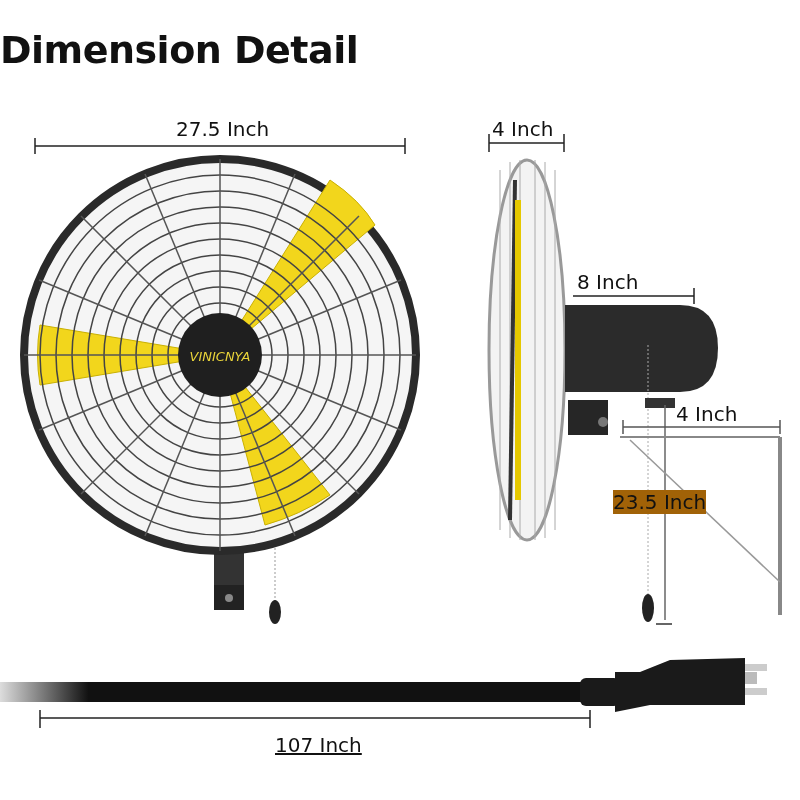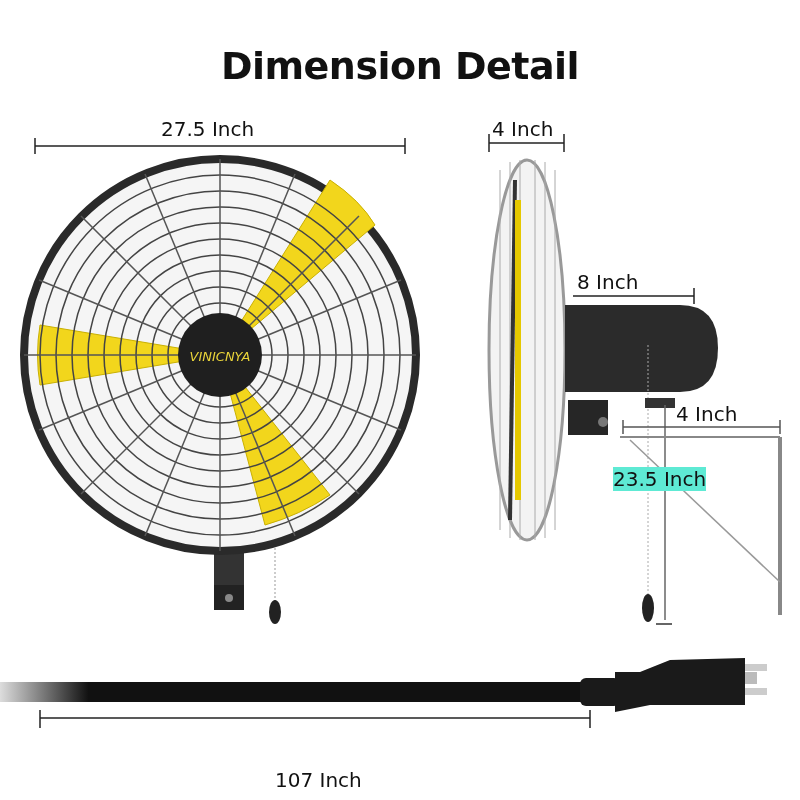--- a/index.html
+++ b/index.html
@@ -1,17 +1,17 @@
 <!DOCTYPE html>
 <html><head>
 <meta charset="utf-8">
 <style>
   html,body{margin:0;padding:0;background:#fff;}
   body{width:800px;height:800px;position:relative;overflow:hidden;font-family:"DejaVu Sans","Liberation Sans",sans-serif;color:#111;}
-  .title{position:absolute;left:0;top:44px;width:800px;text-align:center;font-size:38px;font-weight:bold;letter-spacing:-0.5px;}
+  .title{position:absolute;left:0;top:28px;width:800px;text-align:left;font-size:38px;font-weight:bold;letter-spacing:-0.5px;}
   .lbl{position:absolute;font-size:20px;color:#111;white-space:nowrap;}
   svg{position:absolute;left:0;top:0;}
 </style>
 </head>
 <body>
 
 <div class="title">Dimension Detail</div>
 
 <svg width="800" height="800" viewBox="0 0 800 800">
 
@@ -125,18 +125,18 @@
     <rect x="745" y="672" width="12" height="12" fill="#bbb"></rect>
   </g>
 
   <g stroke="#222" stroke-width="1.5">
     <line x1="40" y1="718" x2="590" y2="718"></line>
     <line x1="40" y1="710" x2="40" y2="728"></line>
     <line x1="590" y1="710" x2="590" y2="728"></line>
   </g>
 </svg>
 
-<div class="lbl" style="left:161px;top:117px;">27.5 Inch</div>
+<div class="lbl" style="left:176px;top:117px;">27.5 Inch</div>
 <div class="lbl" style="left:492px;top:117px;">4 Inch</div>
 <div class="lbl" style="left:577px;top:270px;">8 Inch</div>
 <div class="lbl" style="left:676px;top:402px;">4 Inch</div>
-<div class="lbl" style="left:613px;top:467px;background:#5eead4;">23.5 Inch</div>
-<div class="lbl" style="left:275px;top:768px;">107 Inch</div>
+<div class="lbl" style="left:613px;top:490px;background:#a16207;">23.5 Inch</div>
+<div class="lbl" style="left:275px;top:733px;text-decoration:underline;">107 Inch</div>
 
 </body></html>

